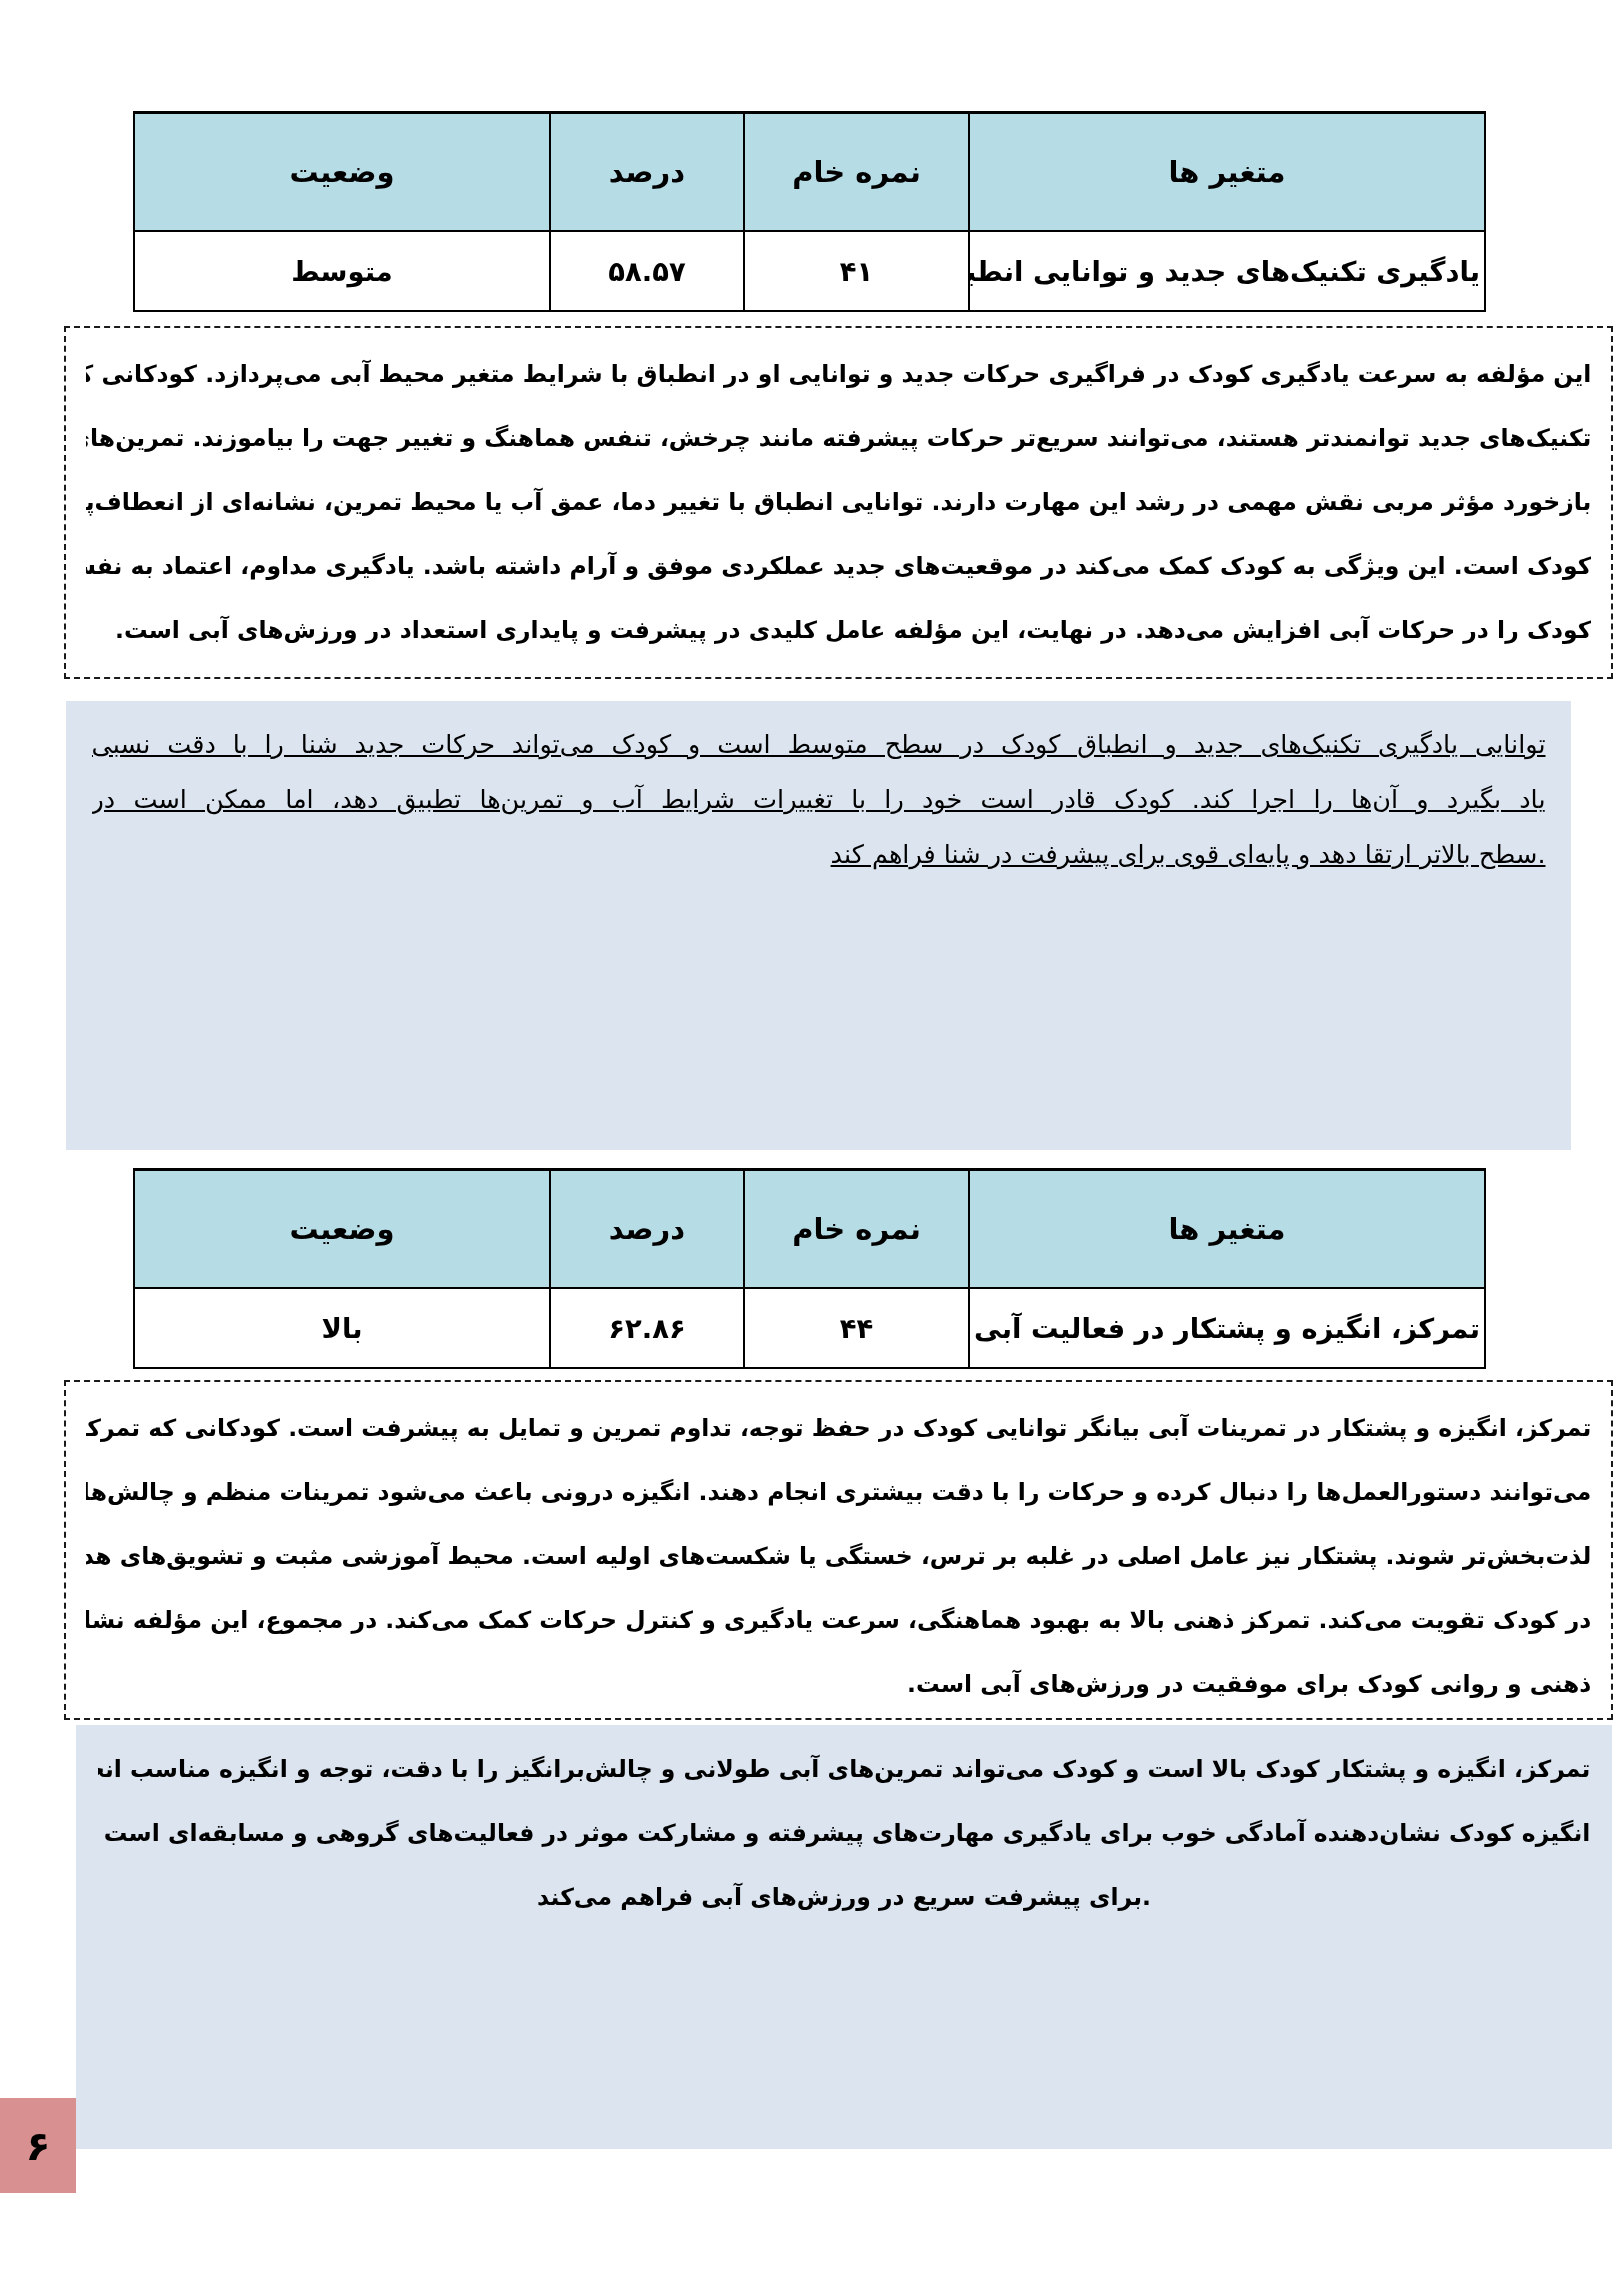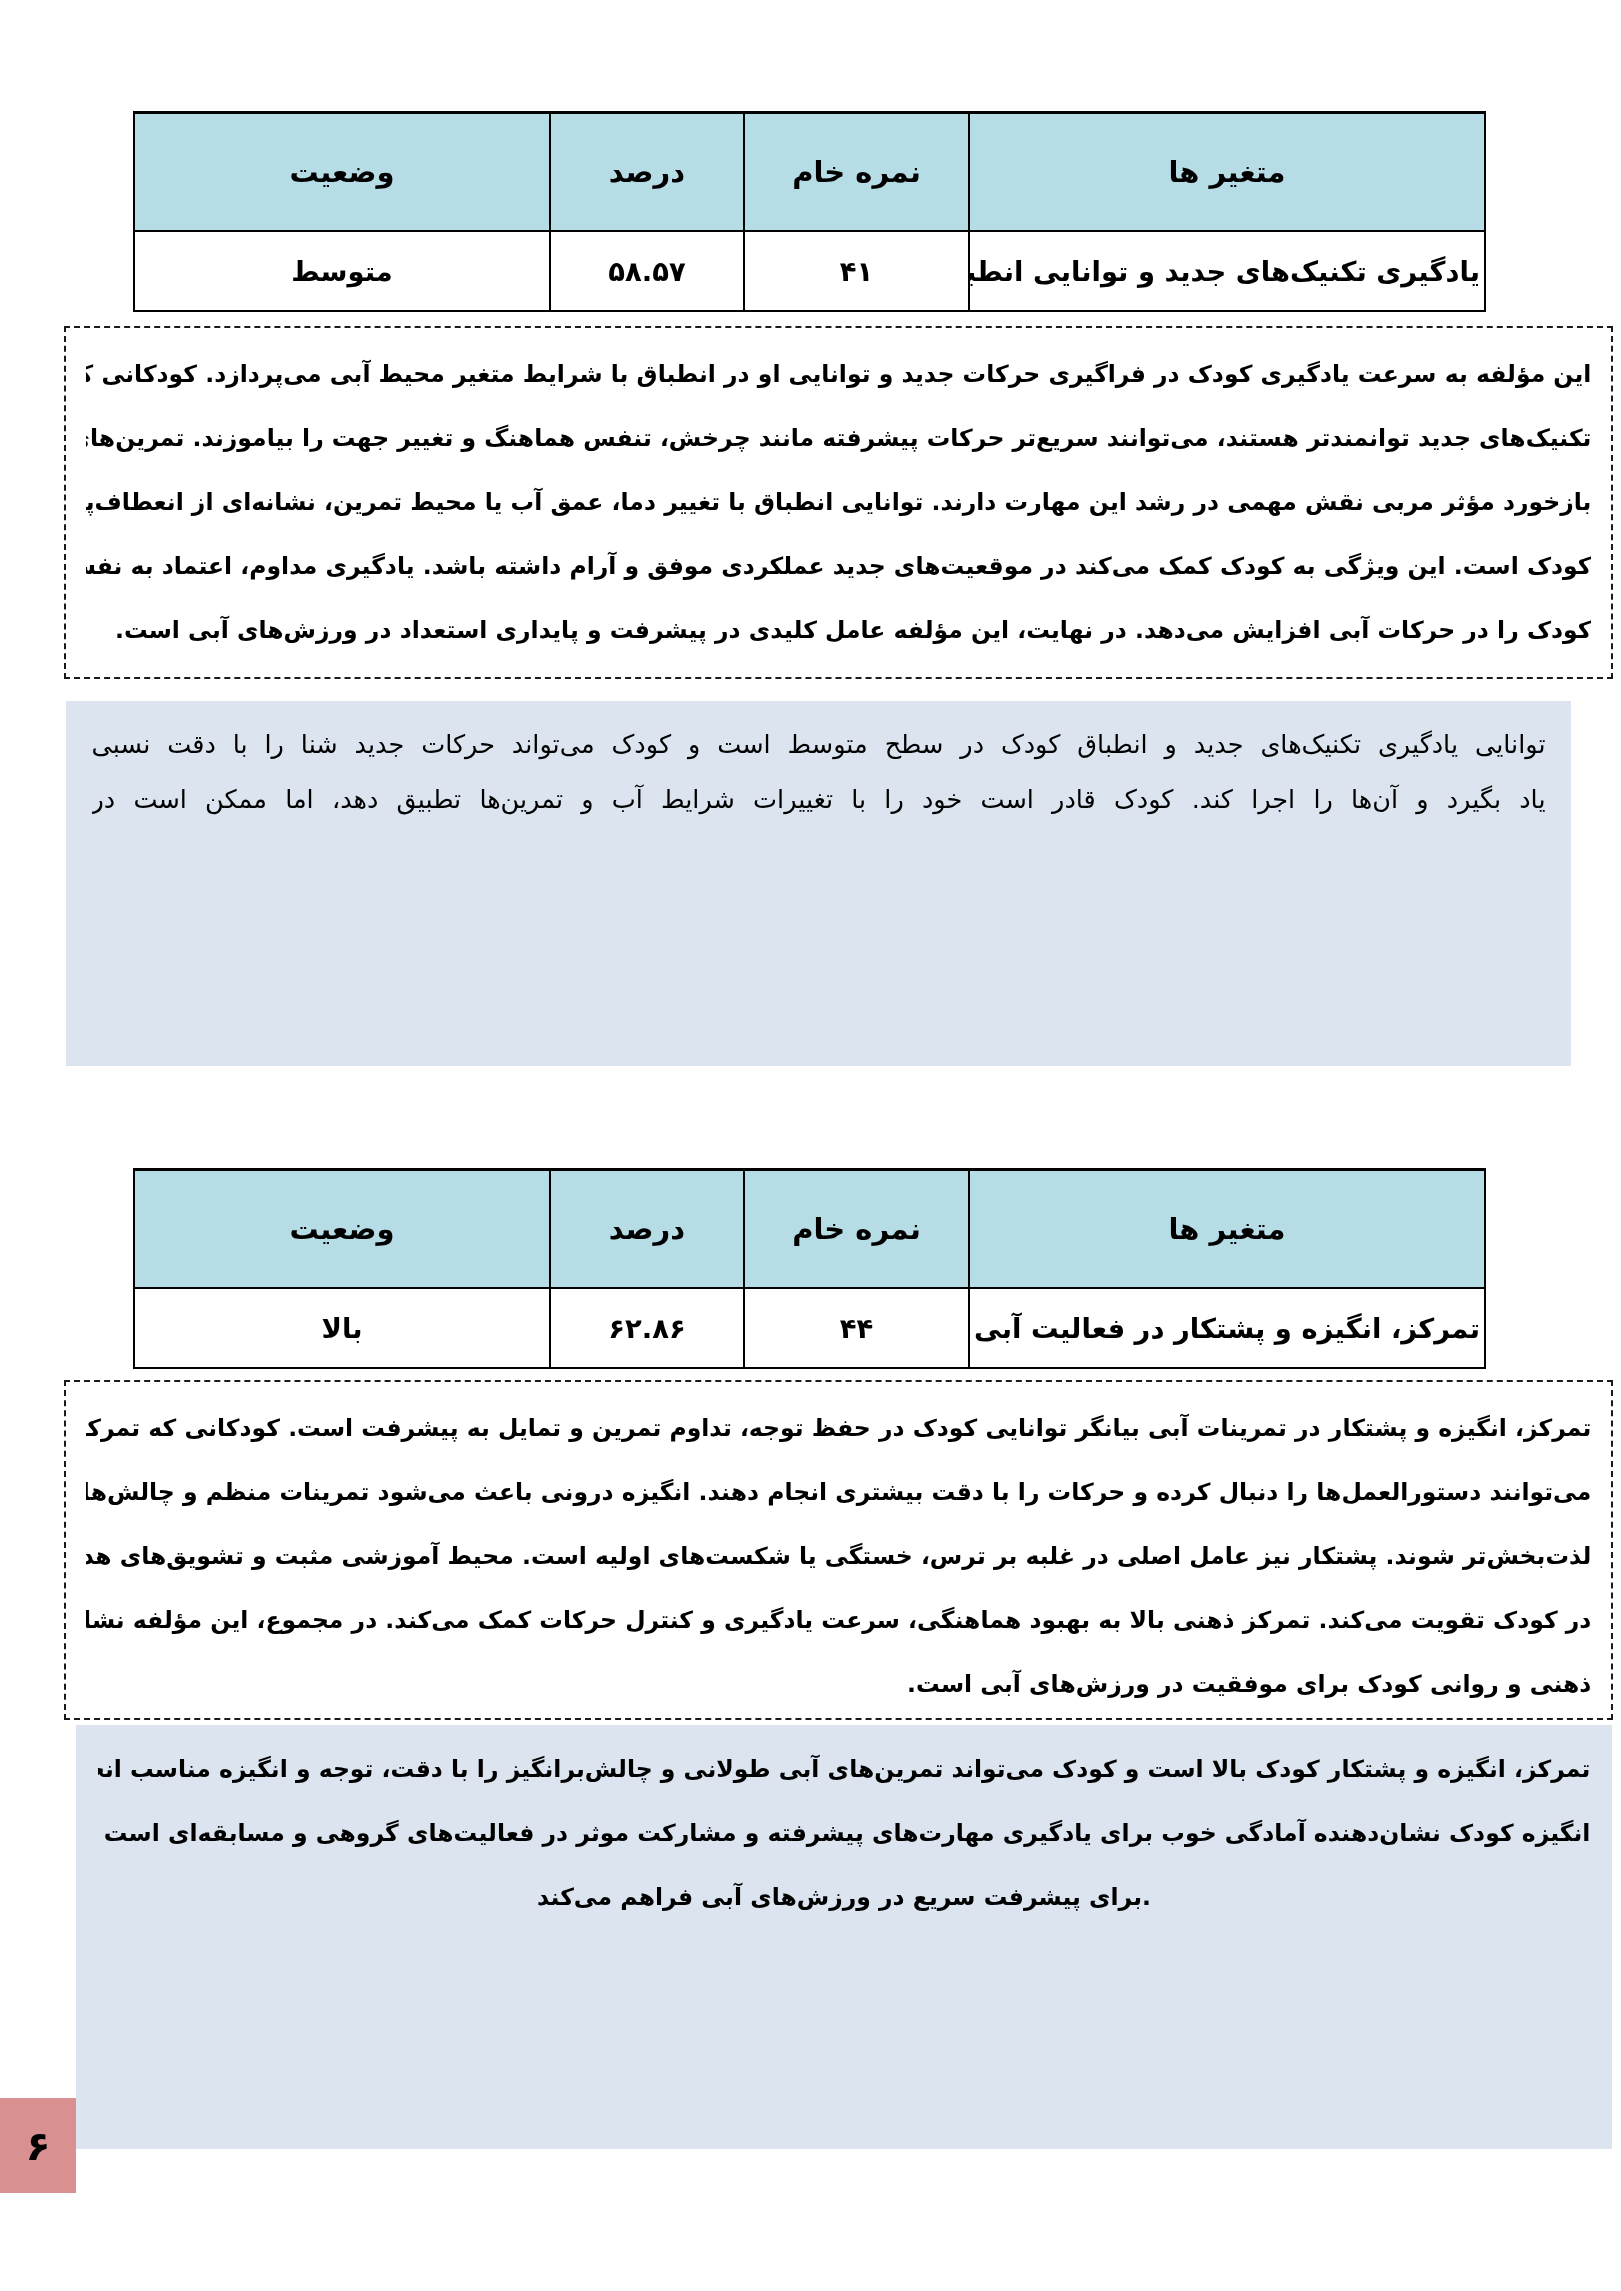--- a/index.html
+++ b/index.html
@@ -86,22 +86,23 @@
   }
 
   
   .blue-box {
     position: absolute;
     box-sizing: border-box;
     background: #dbe4ef;
   }
   .blue-box.b1 {
     top: 701px; left: 66px;
-    width: 1505px; height: 365px;
+    width: 1505px; height: 449px;
     padding: 15.7px 25.5px 0 25.5px;
+    text-decoration: underline;
   }
   .blue-box.b2 {
     top: 1725px; left: 76px;
     width: 1536px; height: 424px;
     padding: 11.8px 21.6px 0 21.6px;
   }
   .blue-box .ln {
     white-space: nowrap;
     text-align: justify;
     text-align-last: justify;
@@ -176,20 +177,21 @@
   <div class="ln">این مؤلفه به سرعت یادگیری کودک در فراگیری حرکات جدید و توانایی او در انطباق با شرایط متغیر محیط آبی می‌پردازد. کودکانی که در یادگیری</div>
   <div class="ln">تکنیک‌های جدید توانمندتر هستند، می‌توانند سریع‌تر حرکات پیشرفته مانند چرخش، تنفس هماهنگ و تغییر جهت را بیاموزند. تمرین‌های متنوع و</div>
   <div class="ln">بازخورد مؤثر مربی نقش مهمی در رشد این مهارت دارند. توانایی انطباق با تغییر دما، عمق آب یا محیط تمرین، نشانه‌ای از انعطاف‌پذیری ذهنی و حرکتی</div>
   <div class="ln">کودک است. این ویژگی به کودک کمک می‌کند در موقعیت‌های جدید عملکردی موفق و آرام داشته باشد. یادگیری مداوم، اعتماد به نفس و خلاقیت</div>
   <div class="ln last">کودک را در حرکات آبی افزایش می‌دهد. در نهایت، این مؤلفه عامل کلیدی در پیشرفت و پایداری استعداد در ورزش‌های آبی است.</div>
 </div>
 
 <div class="blue-box b1">
   <div class="ln">توانایی یادگیری تکنیک‌های جدید و انطباق کودک در سطح متوسط است و کودک می‌تواند حرکات جدید شنا را با دقت نسبی</div>
   <div class="ln">یاد بگیرد و آن‌ها را اجرا کند. کودک قادر است خود را با تغییرات شرایط آب و تمرین‌ها تطبیق دهد، اما ممکن است در</div>
+  <div class="ln start-align">.سطح بالاتر ارتقا دهد و پایه‌ای قوی برای پیشرفت در شنا فراهم کند</div>
 </div>
 
 <table class="score-table t2">
   <colgroup>
     <col class="c-vars">
       <col class="c-raw">
       <col class="c-pct">
       <col class="c-status">
   </colgroup>
   <thead>

